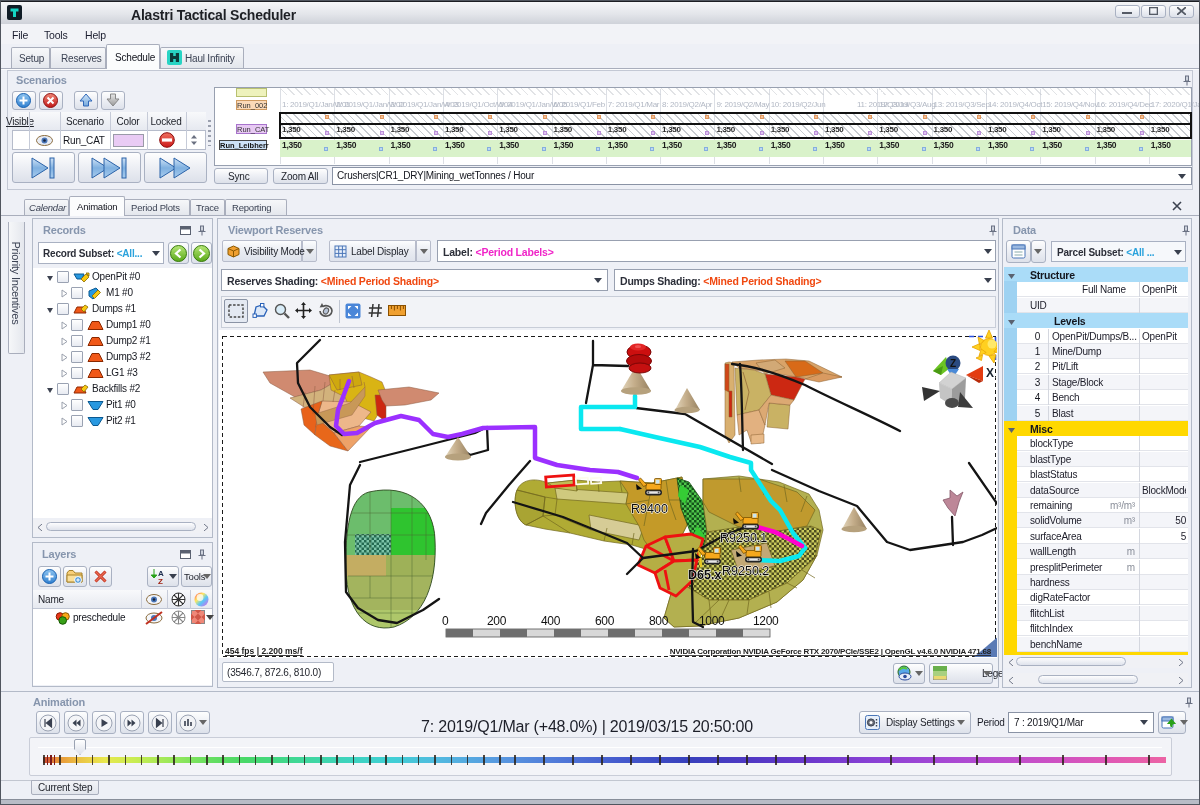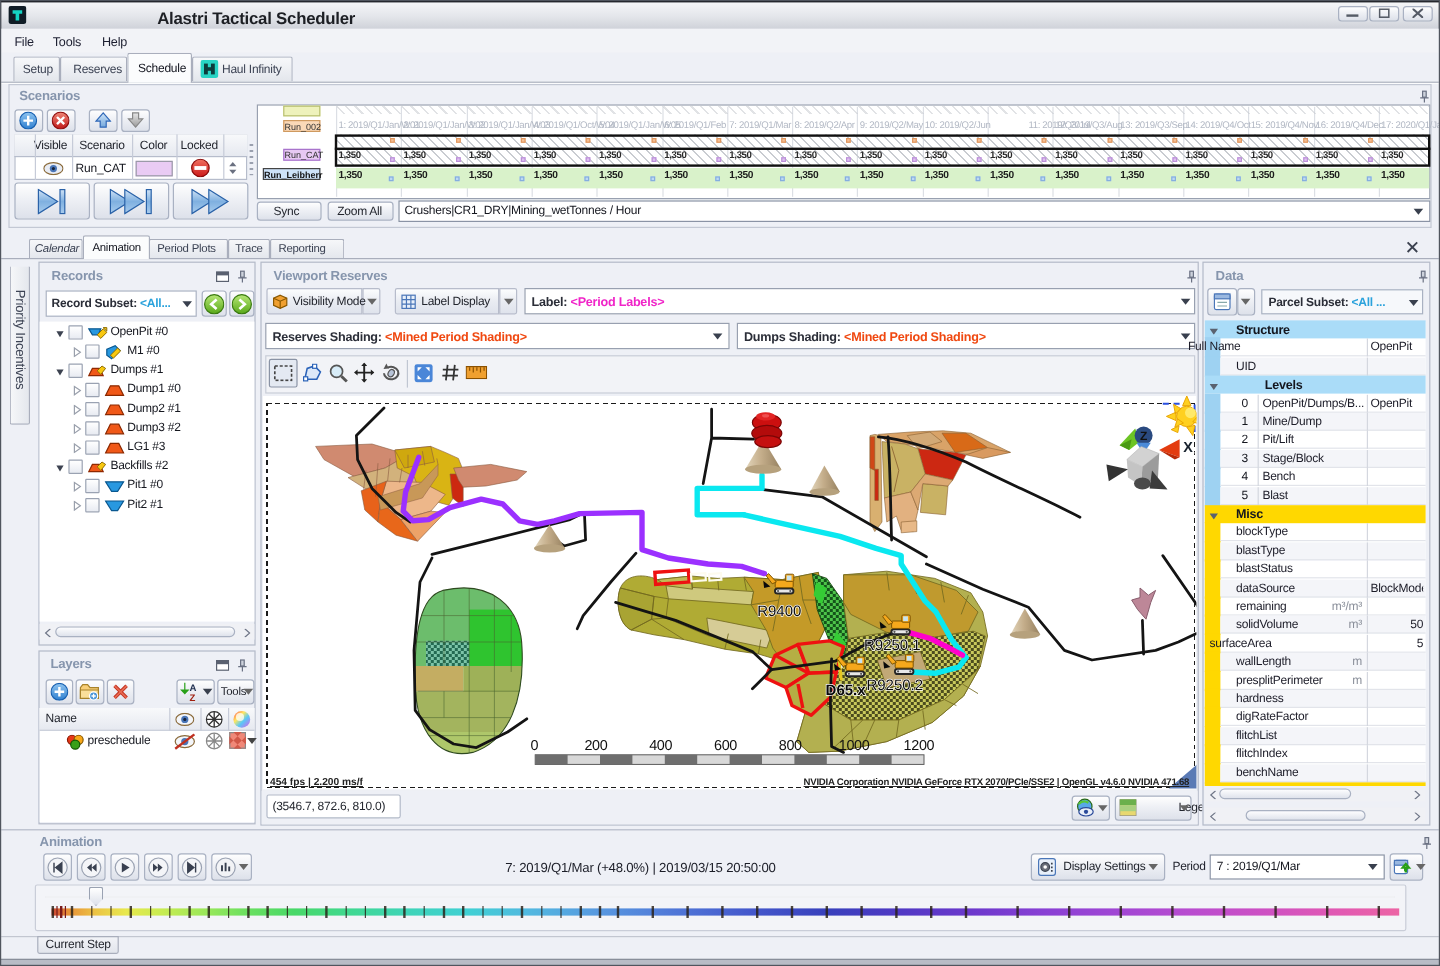--- a/index.html
+++ b/index.html
@@ -105,21 +105,21 @@
       <linearGradient id="gd1" x1="0" y1="0" x2="0" y2="1">
         <stop offset="0" stop-color="#e8e8e8"></stop>
         <stop offset="1" stop-color="#9a9a9a"></stop>
       </linearGradient>
     </defs>
   </svg>
 
 <div class="abs" style="left:12px;top:112px;width:194px;height:38px;background:#fff;border:1px solid #b6bccb;"></div>
 <div class="abs" style="left:12px;top:112px;width:194px;height:19px;background:linear-gradient(#f8f9fb,#e6e9f0);border-bottom:1px solid #b6bccb;"></div>
 
-<div class="txt" style="left:6px;top:116px;width:50px;text-align:right;font-size:10px;color:#23262e;">Visible</div>
+<div class="txt" style="left:6px;top:116px;width:50px;text-align:left;font-size:10px;color:#23262e;text-decoration:underline;">Visible</div>
 <div class="txt" style="left:60px;top:116px;width:50px;text-align:center;font-size:10px;color:#23262e;">Scenario</div>
 <div class="txt" style="left:103px;top:116px;width:50px;text-align:center;font-size:10px;color:#23262e;">Color</div>
 <div class="txt" style="left:141px;top:116px;width:50px;text-align:center;font-size:10px;color:#23262e;">Locked</div>
 <div class="abs" style="left:29px;top:112px;width:1px;height:38px;background:#c6cbd8;"></div>
 <div class="abs" style="left:60px;top:112px;width:1px;height:38px;background:#c6cbd8;"></div>
 <div class="abs" style="left:110px;top:112px;width:1px;height:38px;background:#c6cbd8;"></div>
 <div class="abs" style="left:147px;top:112px;width:1px;height:38px;background:#c6cbd8;"></div>
 <div class="abs" style="left:186px;top:112px;width:1px;height:38px;background:#c6cbd8;"></div>
 
 <svg class="abs" style="left:36px;top:135px" width="17" height="11">
@@ -889,21 +889,21 @@
 <div class="dar" style="left:1174px;top:250px;"></div>
 
 <div class="abs" style="left:1004px;top:268px;width:184px;height:384px;background:#fff;"></div>
 <div class="abs" style="left:1004px;top:267px;width:184px;height:15px;background:#aadcf8;"></div>
 <svg class="abs" style="left:1008px;top:273px" width="7" height="6">
     <path d="M0 1h7L3.5 6z" fill="#5a6270"></path>
   </svg>
 <div class="txt" style="left:1030px;top:269px;font-size:10.5px;font-weight:bold;color:#14161e;">Structure</div>
 <div class="abs" style="left:1004px;top:281px;width:13px;height:17px;background:#9ed2f2;"></div>
 <div class="abs" style="left:1017px;top:296px;width:171px;height:1px;background:#e2e4ea;"></div>
-<div class="cell" style="left:990px;top:284px;width:107px;">Full Name</div>
+<div class="cell" style="left:1082px;top:284px;width:107px;">Full Name</div>
 <div class="abs" style="left:1139px;top:282px;width:1px;height:15px;background:#d4d7df;"></div>
 <div class="cell" style="left:1142px;top:284px;width:44px;text-align:left;">OpenPit</div>
 <div class="abs" style="left:1004px;top:297px;width:13px;height:17px;background:#9ed2f2;"></div>
 <div class="abs" style="left:1017px;top:298px;width:171px;height:15px;background:#f4f5f9;"></div>
 <div class="abs" style="left:1017px;top:312px;width:171px;height:1px;background:#e2e4ea;"></div>
 <div class="cell" style="left:1030px;top:300px;width:107px;">UID</div>
 <div class="abs" style="left:1139px;top:298px;width:1px;height:15px;background:#d4d7df;"></div>
 <div class="abs" style="left:1004px;top:313px;width:184px;height:15px;background:#aadcf8;"></div>
 <svg class="abs" style="left:1008px;top:319px" width="7" height="6">
     <path d="M0 1h7L3.5 6z" fill="#5a6270"></path>
@@ -980,21 +980,21 @@
 <div class="abs" style="left:1139px;top:498px;width:1px;height:15px;background:#d4d7df;"></div>
 <div class="abs" style="left:1004px;top:512px;width:13px;height:17px;background:#ffd800;"></div>
 <div class="abs" style="left:1017px;top:513px;width:171px;height:15px;background:#f4f5f9;"></div>
 <div class="abs" style="left:1017px;top:527px;width:171px;height:1px;background:#e2e4ea;"></div>
 <div class="cell" style="left:1030px;top:515px;width:107px;">solidVolume</div>
 <div class="txt" style="left:1093px;top:515px;width:42px;text-align:right;font-size:10px;color:#8a8f9a;">m³</div>
 <div class="abs" style="left:1139px;top:513px;width:1px;height:15px;background:#d4d7df;"></div>
 <div class="cell" style="left:1142px;top:515px;width:44px;text-align:right;">50</div>
 <div class="abs" style="left:1004px;top:528px;width:13px;height:17px;background:#ffd800;"></div>
 <div class="abs" style="left:1017px;top:543px;width:171px;height:1px;background:#e2e4ea;"></div>
-<div class="cell" style="left:1008px;top:531px;width:107px;">surfaceArea</div>
+<div class="cell" style="left:1030px;top:531px;width:107px;">surfaceArea</div>
 <div class="abs" style="left:1139px;top:529px;width:1px;height:15px;background:#d4d7df;"></div>
 <div class="cell" style="left:1142px;top:531px;width:44px;text-align:right;">5</div>
 <div class="abs" style="left:1004px;top:543px;width:13px;height:17px;background:#ffd800;"></div>
 <div class="abs" style="left:1017px;top:544px;width:171px;height:15px;background:#f4f5f9;"></div>
 <div class="abs" style="left:1017px;top:558px;width:171px;height:1px;background:#e2e4ea;"></div>
 <div class="cell" style="left:1030px;top:546px;width:107px;">wallLength</div>
 <div class="txt" style="left:1093px;top:546px;width:42px;text-align:right;font-size:10px;color:#8a8f9a;">m</div>
 <div class="abs" style="left:1139px;top:544px;width:1px;height:15px;background:#d4d7df;"></div>
 <div class="abs" style="left:1004px;top:559px;width:13px;height:17px;background:#ffd800;"></div>
 <div class="abs" style="left:1017px;top:574px;width:171px;height:1px;background:#e2e4ea;"></div>
@@ -1076,21 +1076,21 @@
 <svg class="abs" style="left:151px;top:714px" width="18" height="18">
     <circle cx="9" cy="9" r="8" fill="#f4f5f8" stroke="#9aa2b2"></circle>
     <path d="M12 5v8M5.5 5L10.5 9L5.5 13z" fill="#394050" stroke="#394050" stroke-width="1.2"></path>
   </svg>
 <div class="btn" style="left:176px;top:711px;width:34px;height:23px;"></div>
 <svg class="abs" style="left:179px;top:714px" width="18" height="18">
     <circle cx="9" cy="9" r="8" fill="#f2f3f6" stroke="#9aa2b2"></circle>
     <path d="M6 12V7M9 12V5M12 12V8" stroke="#394050" stroke-width="1.6"></path>
   </svg>
 <div class="dar" style="left:199px;top:720px;border-top-color:#666;"></div>
-<div class="txt" style="left:421px;top:718px;font-size:11px;color:#1c1e28;">7: 2019/Q1/Mar (+48.0%) | 2019/03/15 20:50:00</div>
+<div class="txt" style="left:421px;top:718px;font-size:16px;color:#1c1e28;">7: 2019/Q1/Mar (+48.0%) | 2019/03/15 20:50:00</div>
 
 <div class="btn" style="left:859px;top:711px;width:112px;height:23px;"></div>
 <svg class="abs" style="left:865px;top:715px" width="15" height="15">
     <rect x="0.5" y="0.5" width="14" height="14" rx="2" fill="#e8f0fa" stroke="#4a76b8"></rect>
     <circle cx="6" cy="7.5" r="3.6" fill="#6a6f7a" stroke="#39404e"></circle>
     <circle cx="6" cy="7.5" r="1.5" fill="#fff"></circle>
     <path d="M11.5 4v1.5M11.5 7v1.5M11.5 10v1.5" stroke="#39404e" stroke-width="1.4"></path>
   </svg>
 <div class="txt" style="left:886px;top:717px;font-size:10px;color:#23262e;">Display Settings</div>
 <div class="dar" style="left:957px;top:720px;border-top-color:#666;"></div>

